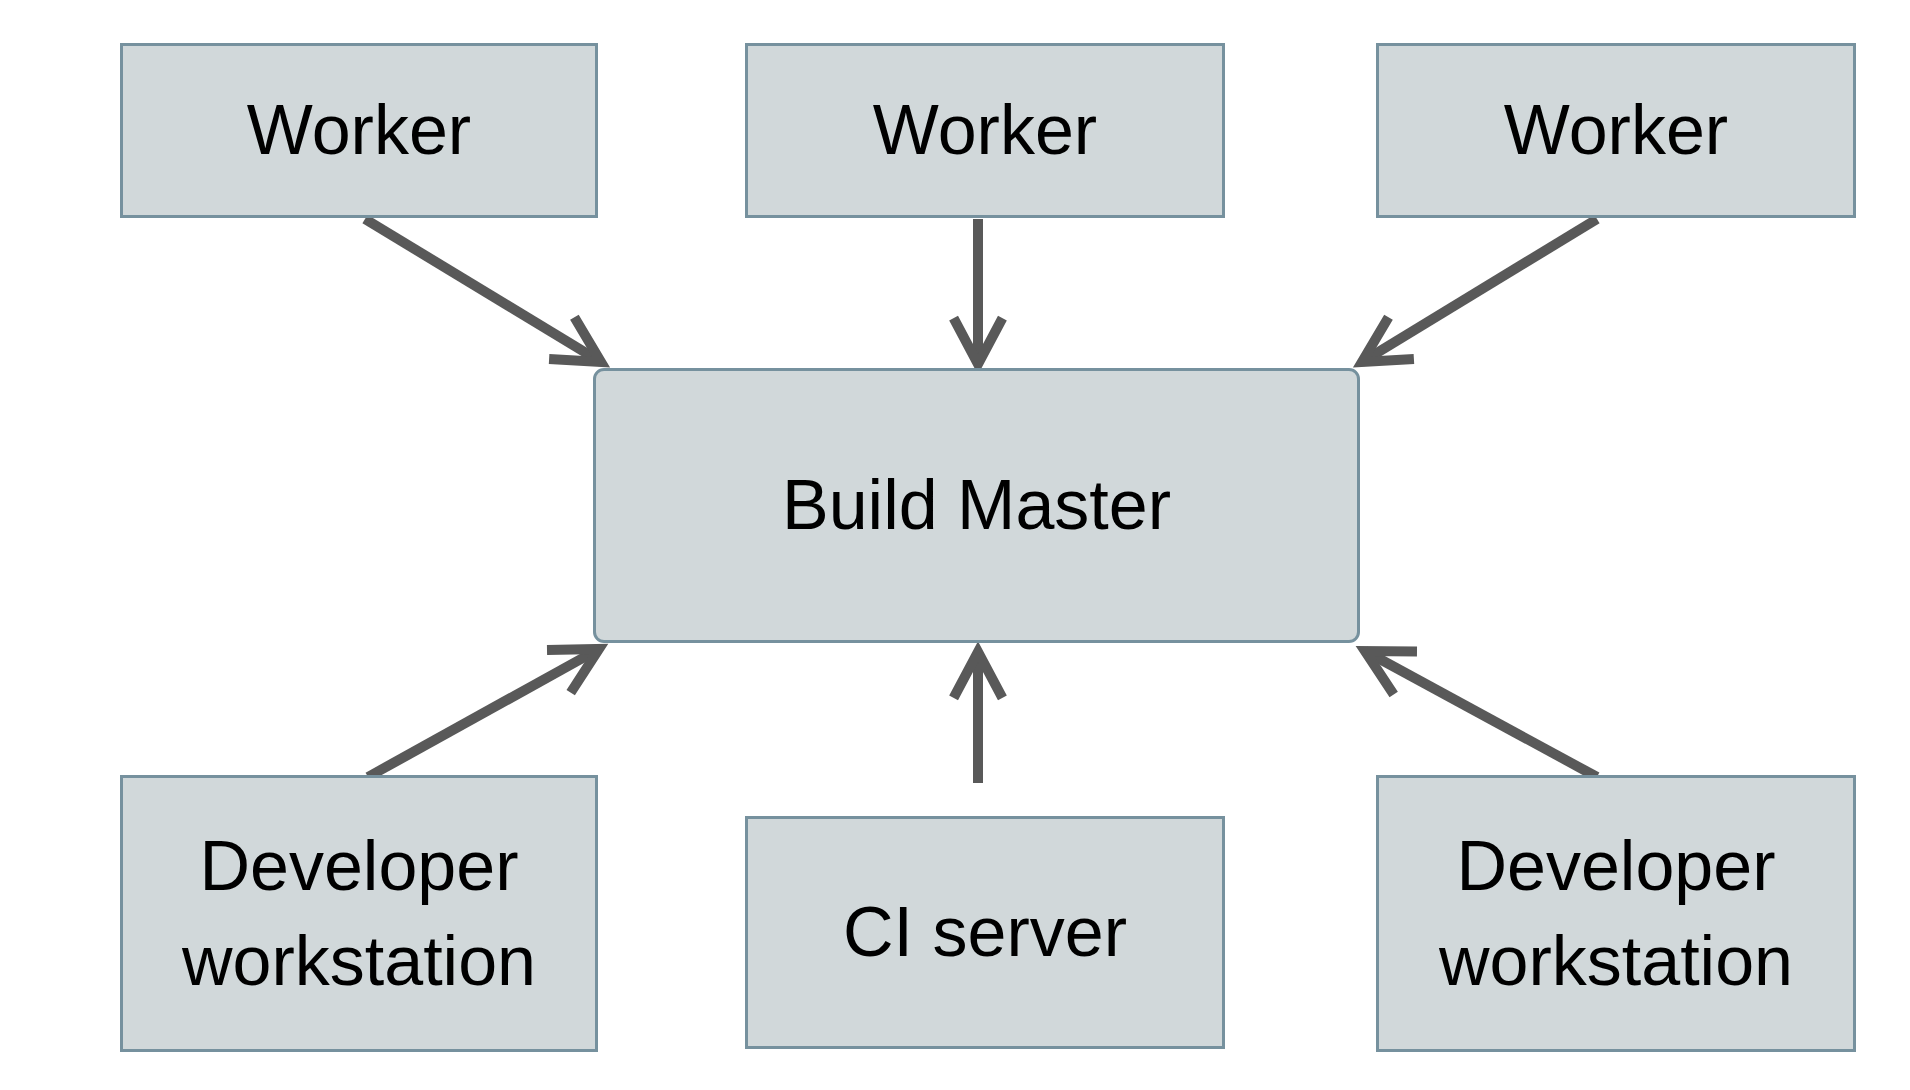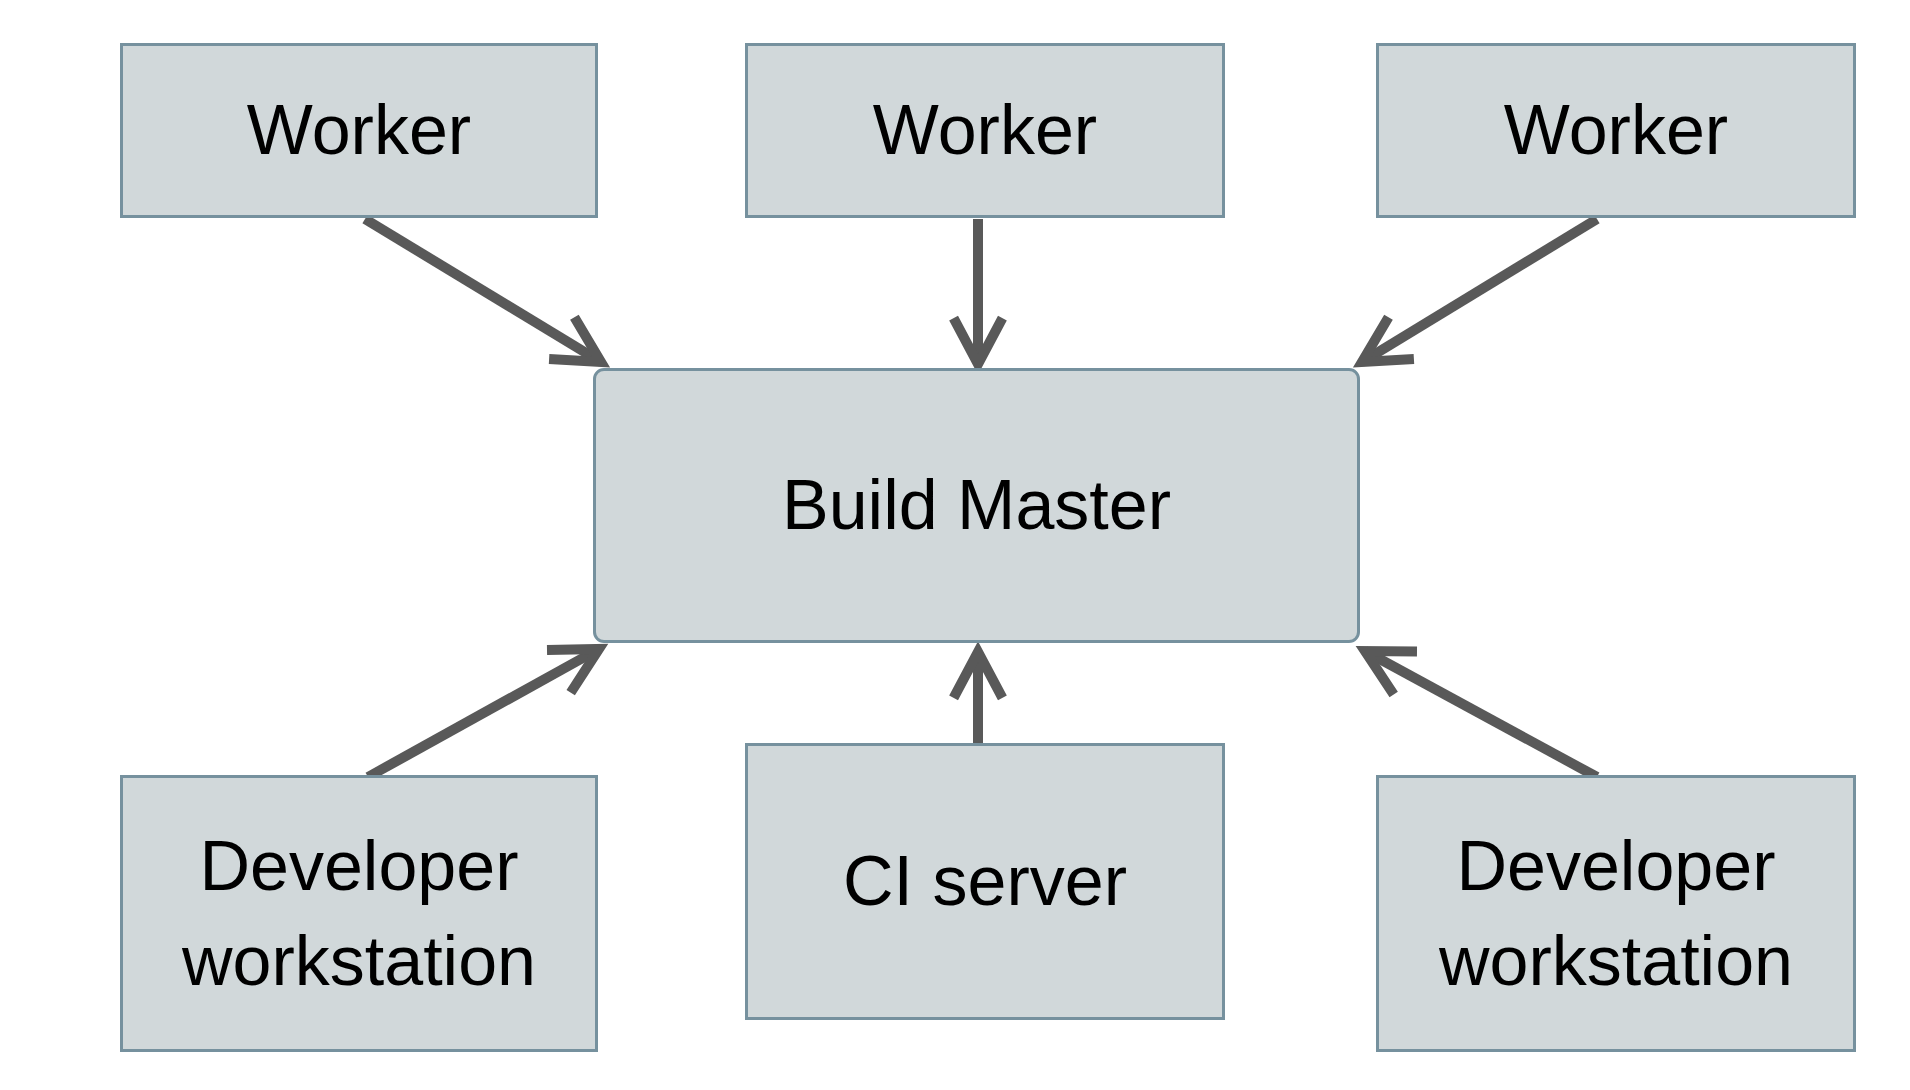--- a/index.html
+++ b/index.html
@@ -43,21 +43,21 @@
     color: var(--text);
     font-size: 70px;
     line-height: 1.35;
   }
   .node .label { display: block; padding: 0 8px; }
   #n-worker-1 { left: 120px;  top: 43px;  width: 478px; height: 175px; }
   #n-worker-2 { left: 745px;  top: 43px;  width: 480px; height: 175px; }
   #n-worker-3 { left: 1376px; top: 43px;  width: 480px; height: 175px; }
   #n-build-master { left: 593px; top: 368px; width: 767px; height: 275px; border-radius: 11px; }
   #n-dev-1    { left: 120px;  top: 775px; width: 478px; height: 277px; }
-  #n-ci       { left: 745px;  top: 743px; width: 480px; height: 277px; }
+  #n-ci       { left: 745px;  top: 816px; width: 480px; height: 233px; }
   #n-dev-2    { left: 1376px; top: 775px; width: 480px; height: 277px; }
 </style>
 </head>
 <body>
 
 <div class="canvas">
 
   <svg class="arrows" viewBox="0 0 1910 1090" xmlns="http://www.w3.org/2000/svg">
     <g>
       <line x1="365" y1="219" x2="601" y2="362"></line>

